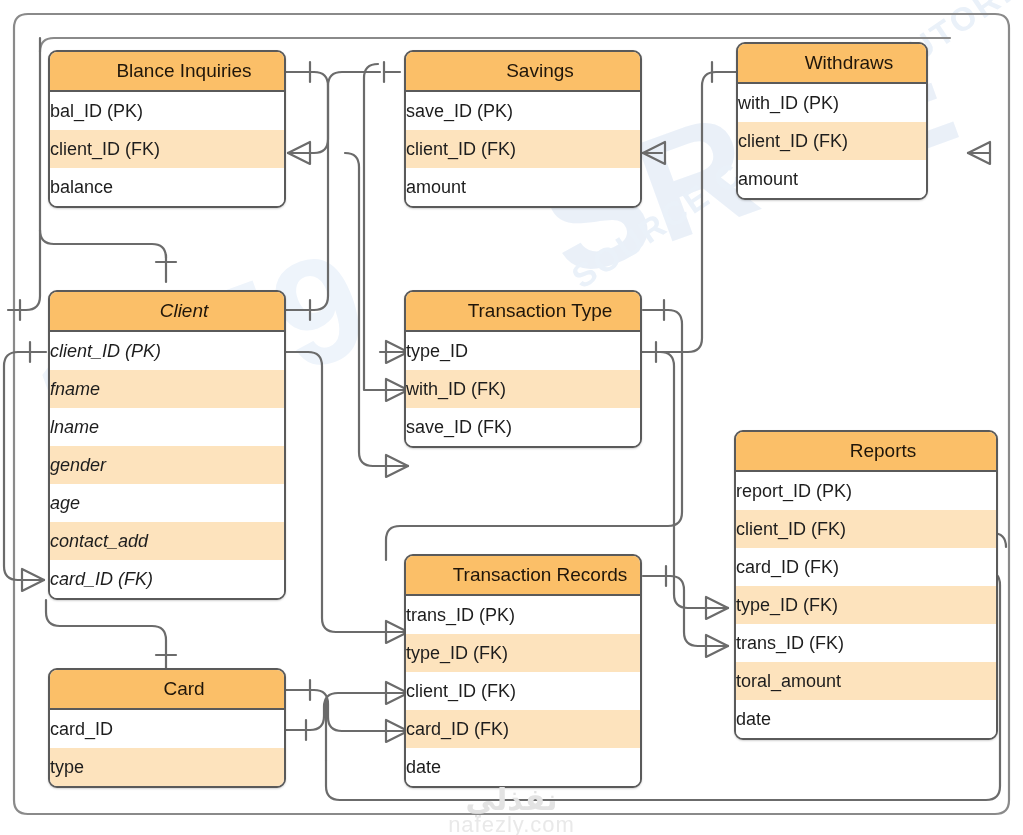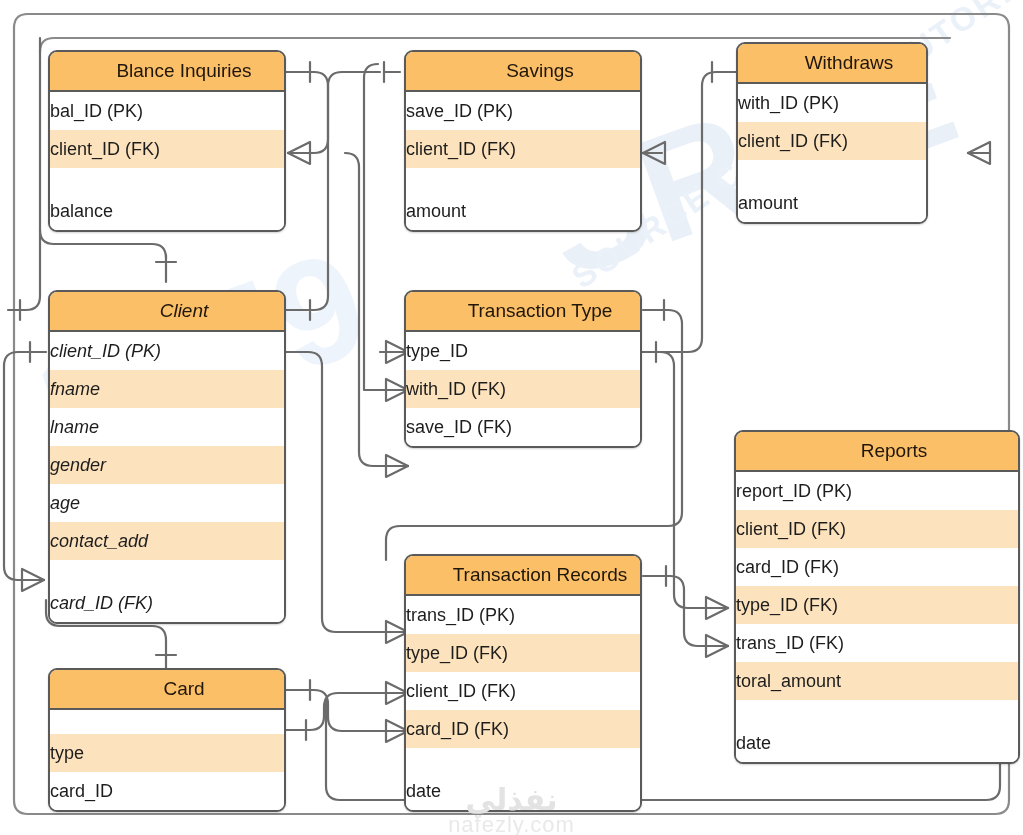--- a/index.html
+++ b/index.html
@@ -56,21 +56,21 @@
     white-space:nowrap;overflow:hidden;padding-left:34px;
   }
   .ent-rows{display:block;}
   .attr{
     font-size:18px;color:#1d1d1d;
     height:38px;line-height:38px;
     white-space:nowrap;overflow:hidden;
     background:#ffffff;
   }
   .attr.alt{background:#fde3bd;}
-  .attr.last{border-bottom:none;margin-top:24px;}
+  .attr.last{border-bottom:none;}
 </style>
 </head>
 <body>
 
 <div id="canvas">
 
   <div class="wm-big wm-sc">SRCE</div>
   <div class="wm-big wm-sct">SOURCE CODE AND TUTORIALS</div>
   <div class="wm-big wm-left">1259</div>
 
@@ -212,21 +212,21 @@
 
   <div class="entity" id="ent-4" style="left:404px; top:290px; width:238px;">
     <div class="ent-title">Transaction Type</div>
     <div class="ent-rows">
       <div class="attr">type_ID</div>
       <div class="attr alt">with_ID (FK)</div>
       <div class="attr">save_ID (FK)</div>
     </div>
   </div>
 
-  <div class="entity" id="ent-5" style="left:734px; top:430px; width:286px;">
+  <div class="entity" id="ent-5" style="left:734px; top:430px; width:264px;">
     <div class="ent-title">Reports</div>
     <div class="ent-rows">
       <div class="attr">report_ID (PK)</div>
       <div class="attr alt">client_ID (FK)</div>
       <div class="attr">card_ID (FK)</div>
       <div class="attr alt">type_ID (FK)</div>
       <div class="attr">trans_ID (FK)</div>
       <div class="attr alt">toral_amount</div>
       <div class="attr last">date</div>
     </div>
@@ -239,21 +239,21 @@
       <div class="attr alt">type_ID (FK)</div>
       <div class="attr">client_ID (FK)</div>
       <div class="attr alt">card_ID (FK)</div>
       <div class="attr last">date</div>
     </div>
   </div>
 
   <div class="entity" id="ent-7" style="left:48px;  top:668px; width:238px;">
     <div class="ent-title">Card</div>
     <div class="ent-rows">
+      <div class="attr">card_ID</div>
       <div class="attr alt last">type</div>
-      <div class="attr">card_ID</div>
     </div>
   </div>
 
   <div class="wm-bottom wm-ar">نفذلي</div>
   <div class="wm-bottom wm-url">nafezly.com</div>
 
 </div>
 
 </body></html>

